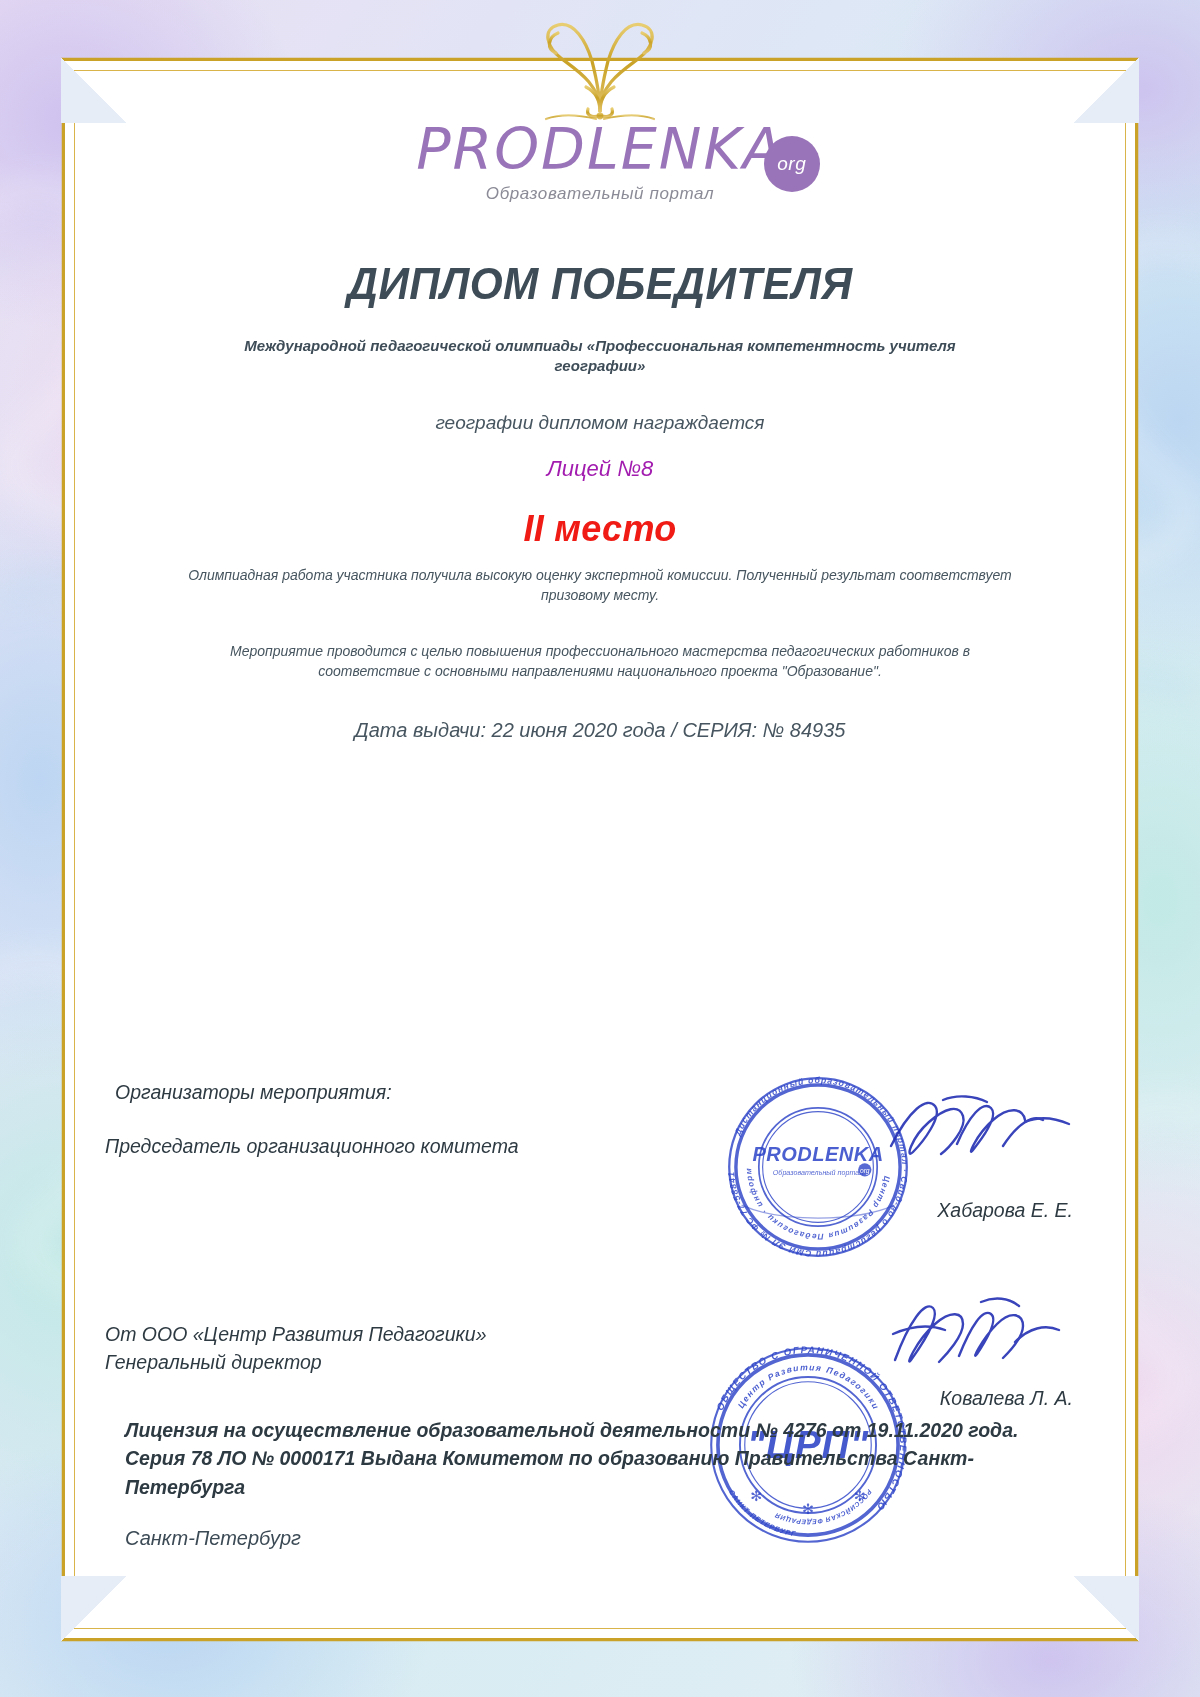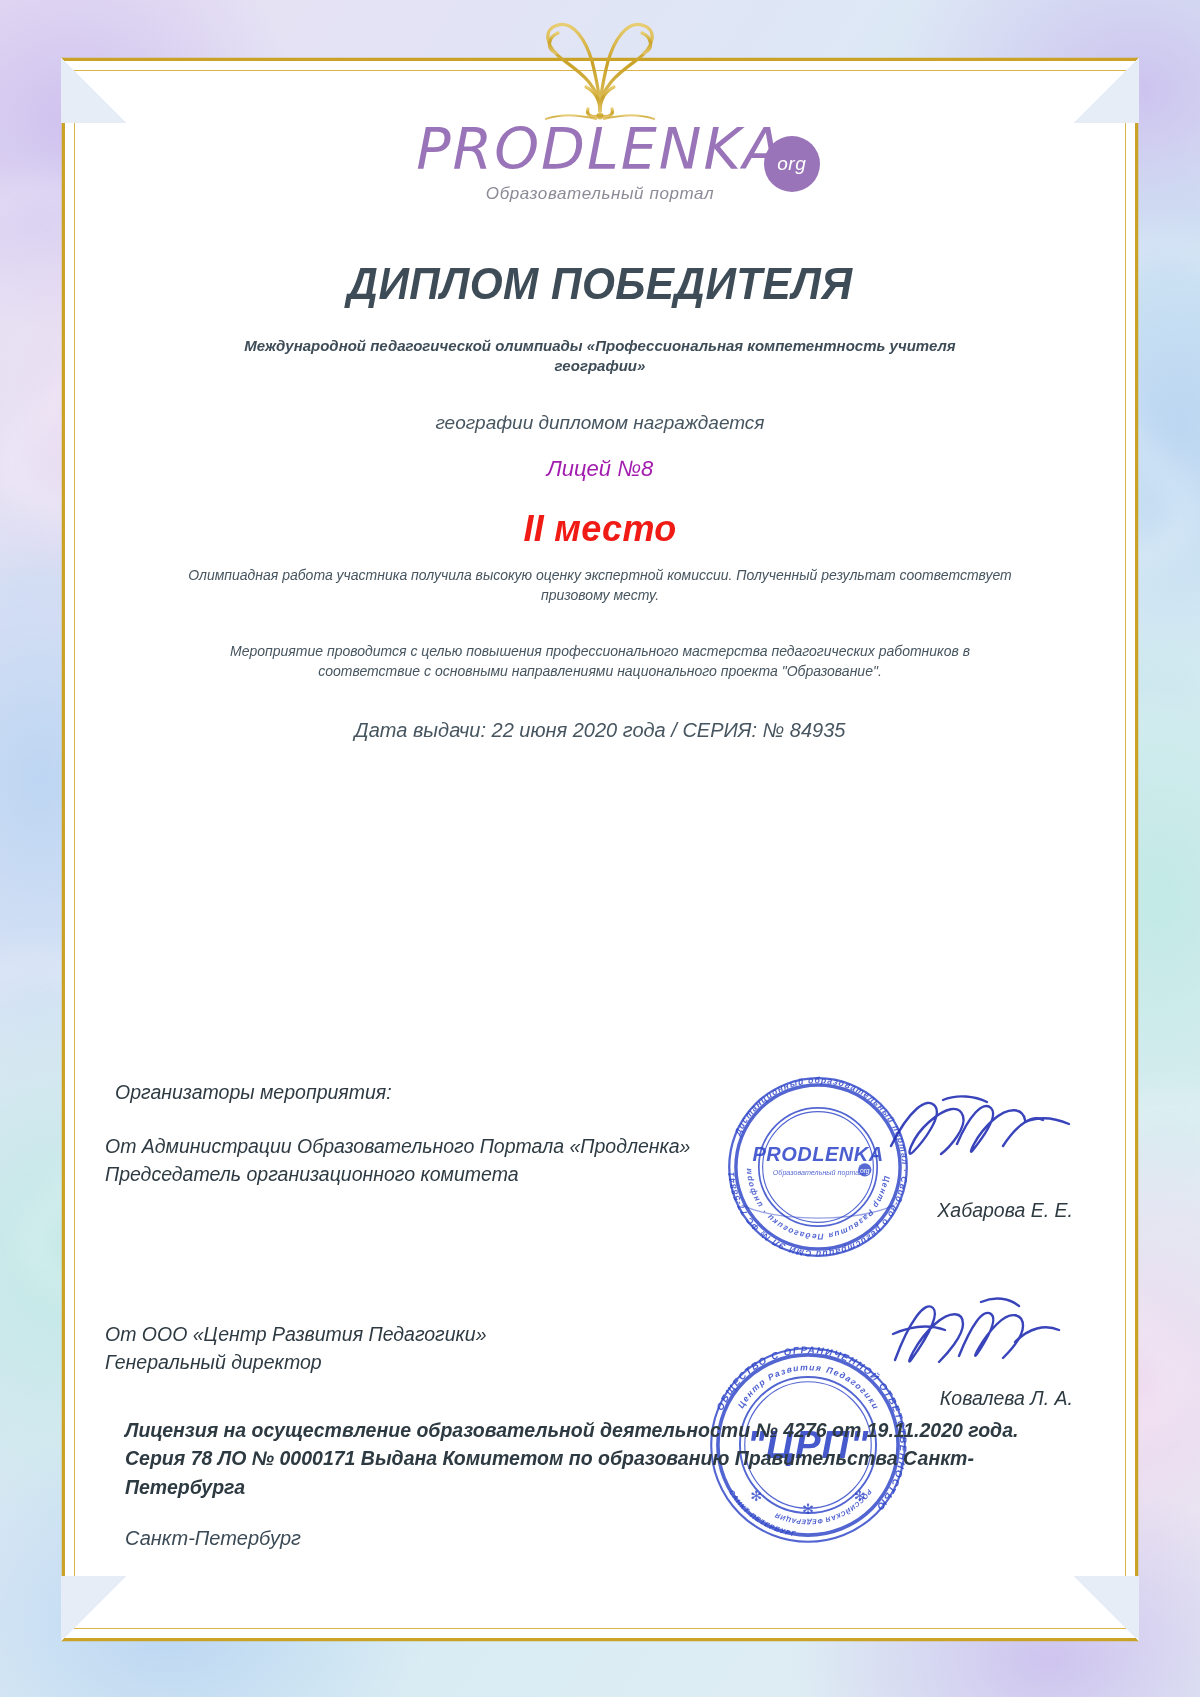--- a/index.html
+++ b/index.html
@@ -290,21 +290,20 @@
             <g fill="none" stroke="#2430b4" stroke-width="2.4" stroke-linecap="round" opacity=".9">
               <path d="M8,56 C26,20 44,6 52,16 C60,26 40,52 30,62 C22,70 28,48 46,32 C62,18 76,14 80,26 C84,38 66,58 58,64"></path>
               <path d="M74,54 C86,26 100,10 108,18 C116,26 98,50 90,60 C84,68 92,46 110,30 C126,16 140,18 142,30"></path>
               <path d="M120,56 C134,34 150,24 160,30"></path>
               <path d="M142,32 C156,26 172,28 186,34"></path>
               <path d="M60,10 C74,4 92,6 104,12"></path>
             </g>
           </svg>
 
           <div class="who">
-            <div>От Администрации Образовательного Портала «Продленка»</div>
             <div>Председатель организационного комитета</div>
           </div>
           <div class="person">Хабарова Е. Е.</div>
         </div>
 
         <div class="sig-block" id="block2">
 
           <svg class="stamp" id="stamp2" viewBox="0 0 240 240">
             <defs>
               <path id="arc2o" d="M120,120 m-96,0 a96,96 0 1,1 192,0 a96,96 0 1,1 -192,0"></path>

